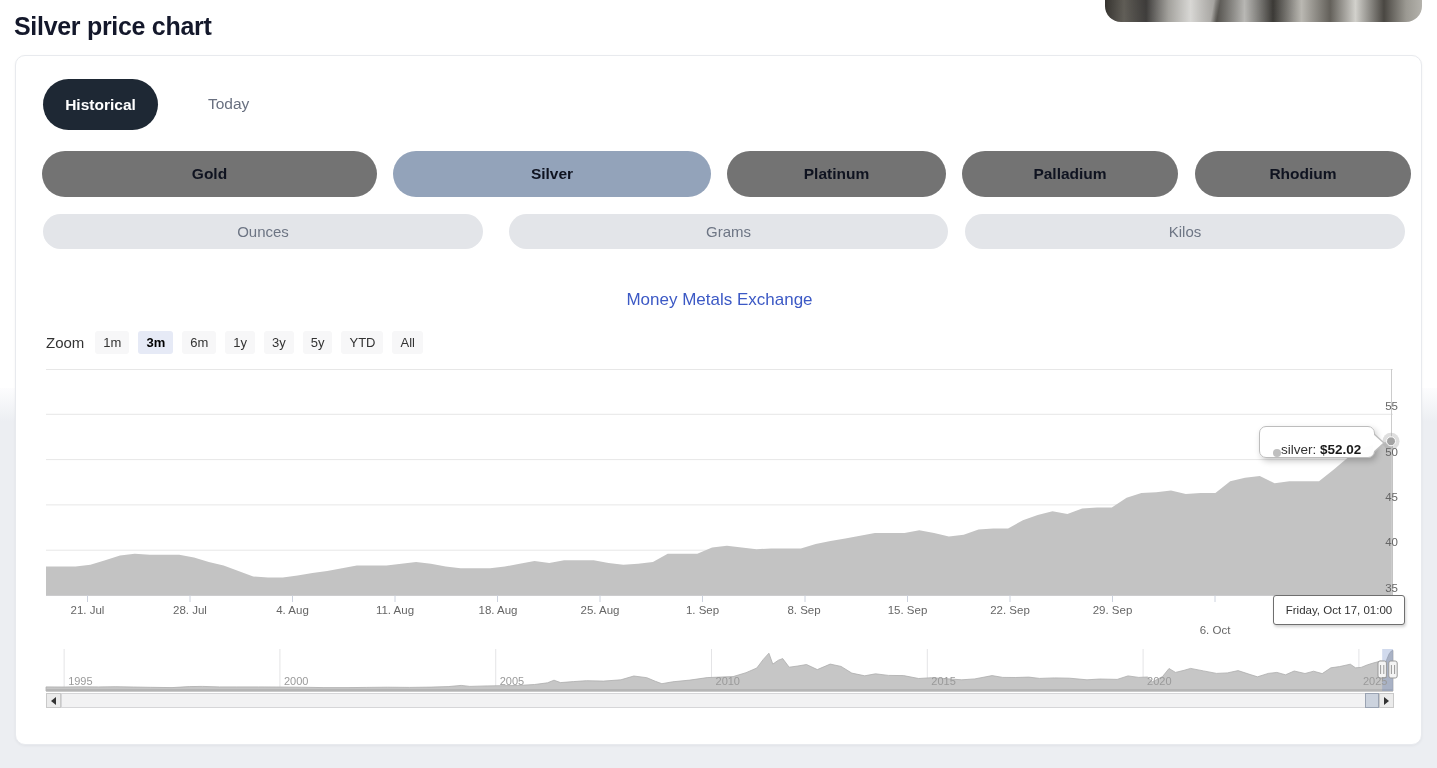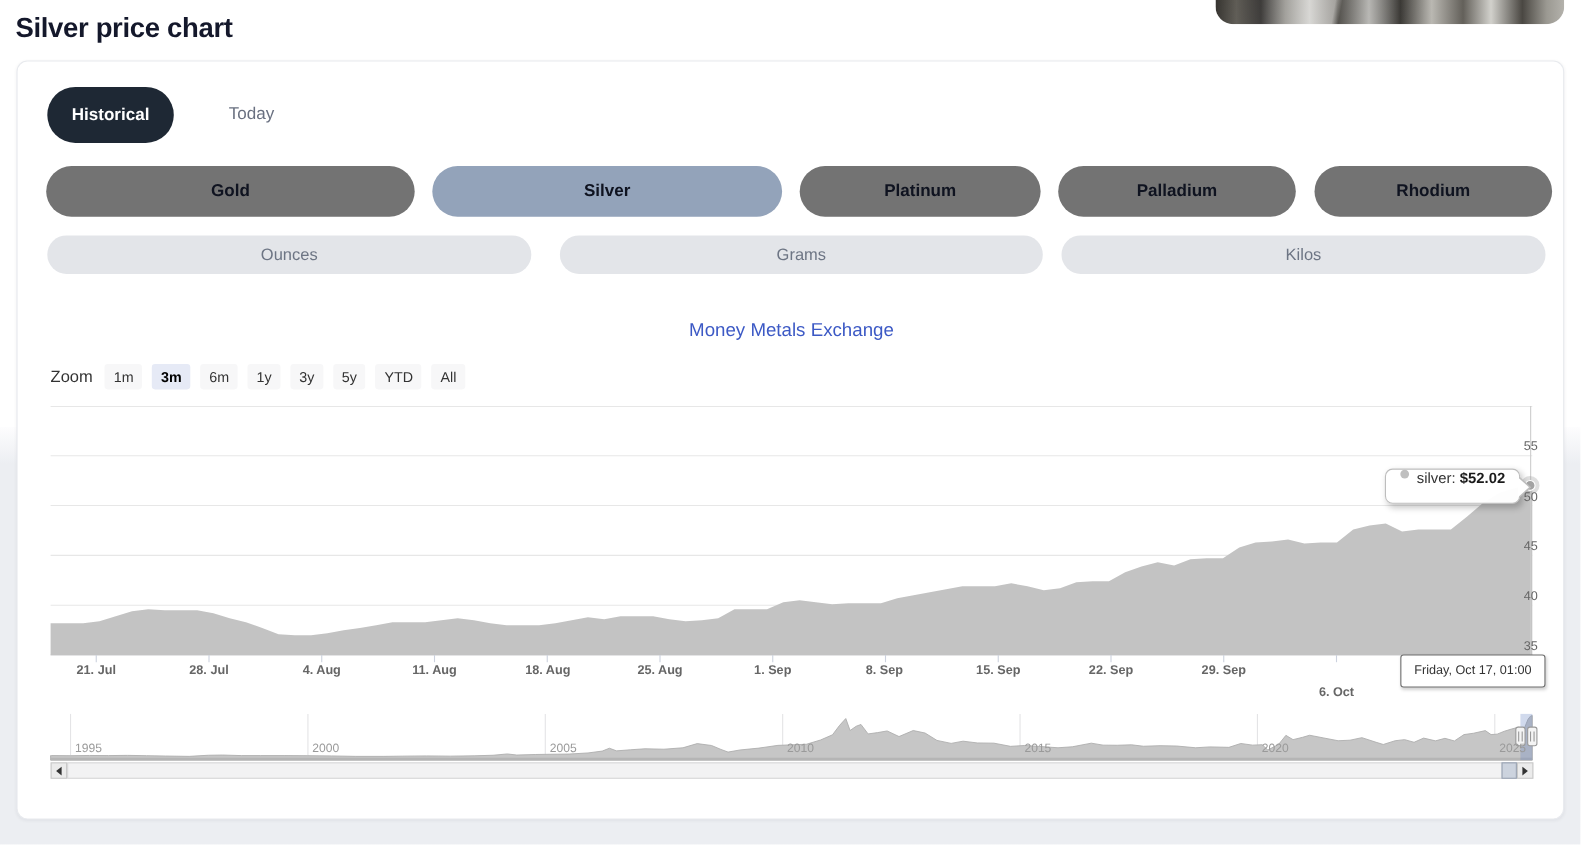--- a/index.html
+++ b/index.html
@@ -43,26 +43,26 @@
   .range-row { position:absolute; left:30px; top:275px; display:flex; align-items:center; gap:9px; }
   .range-label { font-size:15px; color:#333; margin-right:2px; }
   .rbtn { display:inline-block; padding:4px 8px; border-radius:3px; background:#f7f7f8; color:#333;
     font-size:13px; cursor:pointer; }
   .rbtn.sel { background:#e6eaf6; color:#000; font-weight:700; }
 
   .plot-svg { position:absolute; left:30px; top:313px; overflow:visible; }
   .nav-svg { position:absolute; left:30px; top:593px; overflow:visible; }
 
   .ylab { position:absolute; left:1322px; width:60px; text-align:right; font-size:11.5px; color:#666; }
-  .xlab { position:absolute; width:90px; text-align:center; top:548px; font-size:11.5px; color:#666;font-weight:bold; }
+  .xlab { position:absolute; width:90px; text-align:center; top:548px; font-size:11.5px; color:#666; }
   .navlab { position:absolute; top:619px; font-size:11px; color:#9a9a9a; }
 
   .tooltip { position:absolute; left:1243px; top:370px; height:32px; padding:0 13px;
     background:rgba(255,255,255,.97); border:1px solid #bdbdbd; border-radius:7px;
-    box-shadow:2px 3px 6px rgba(0,0,0,.22); display:flex; align-items:flex-start; gap:7px;
+    box-shadow:2px 3px 6px rgba(0,0,0,.22); display:flex; align-items:flex-end; gap:0;
     font-size:13.5px; color:#333; white-space:nowrap; z-index:5; }
   .tooltip .dot { width:8px; height:8px; border-radius:50%; background:#bfbfbf; }
   .tooltip b { color:#1a1a1a; }
   .tip-arrow-b { position:absolute; right:-11px; top:6px; width:0; height:0;
     border-top:10px solid transparent; border-bottom:10px solid transparent; border-left:11px solid #bdbdbd; }
   .tip-arrow-f { position:absolute; right:-9px; top:7px; width:0; height:0;
     border-top:9px solid transparent; border-bottom:9px solid transparent; border-left:10px solid #fff; }
 
   .date-box { position:absolute; left:1257px; top:539px; width:132px; height:30px; background:#fff;
     border:1px solid #6f6f6f; border-radius:3px; box-shadow:1px 2px 3px rgba(0,0,0,.18);

